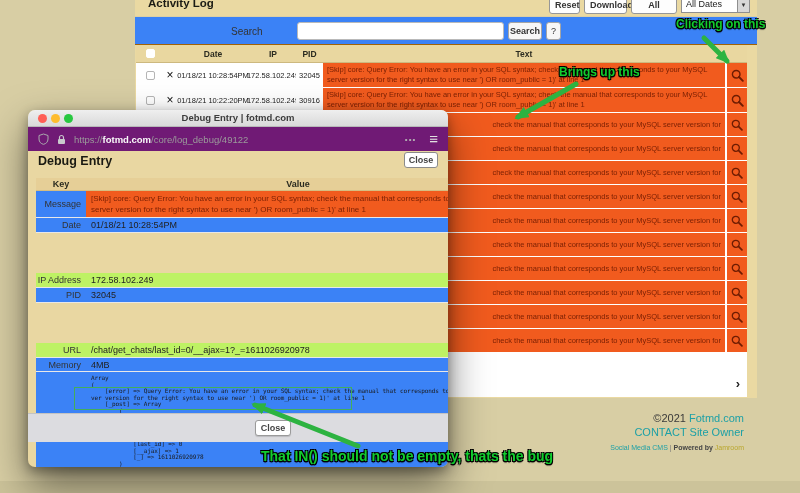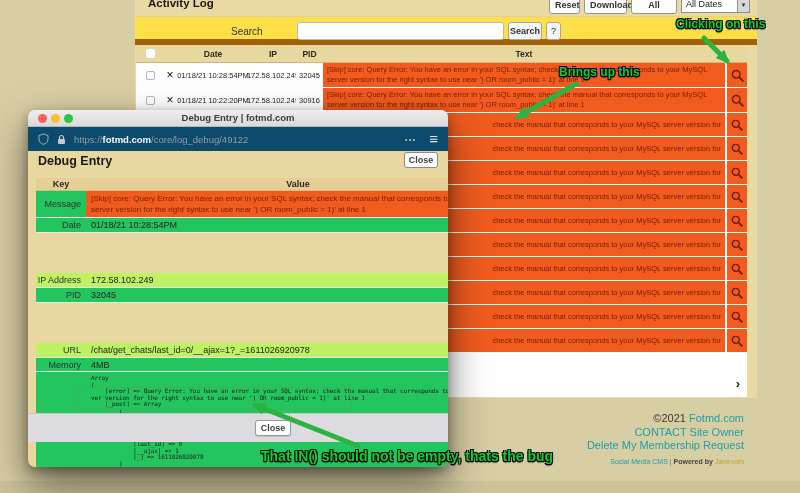--- a/index.html
+++ b/index.html
@@ -16,22 +16,22 @@
             font-size:9px; font-weight:bold; color:#333; text-align:center; line-height:16px; padding:0 5px; }
   .tb-reset { left:414px; width:31px; }
   .tb-download { left:449px; width:43px; }
   .tb-entries { left:496px; width:46px; }
   .dates-select { position:absolute; left:546px; top:-4px; width:69px; height:17px; background:#fff; border:1px solid #8f8f8f;
                   display:flex; align-items:center; }
   .dates-select .val { flex:1; font-size:9px; color:#222; padding-left:4px; line-height:15px; }
   .dates-select .sel-arrow { width:12px; height:15px; background:#d8d8d8; border-left:1px solid #8f8f8f;
                   font-size:6px; color:#333; display:flex; align-items:center; justify-content:center; }
 
-  .search-band { position:absolute; left:0; top:16px; width:622px; height:29px; background:#fde047;
-                 border-top:1px solid #ddd0a4; border-bottom:6px solid #a16207; }
+  .search-band { position:absolute; left:0; top:16px; width:622px; height:29px; background:#3b82f6;
+                 border-top:1px solid #ddd0a4; border-bottom:1px solid #a16207; }
   .search-label { position:absolute; left:96px; top:9px; font-size:10px; color:#333; }
   .search-input { position:absolute; left:162px; top:5px; width:207px; height:18px; border:1px solid #b9b9b9; border-radius:3px;
                   background:#fff; font-size:10px; padding:0 5px; }
   .search-btn { position:absolute; left:373px; top:5px; width:34px; height:18px; background:#f7f7f7; border:1px solid #a5a5a5;
                 border-radius:3px; font-size:9px; font-weight:bold; color:#333; }
   .help-btn { position:absolute; left:411px; top:5px; width:15px; height:18px; background:#f7f7f7; border:1px solid #a5a5a5;
                 border-radius:3px; font-size:9px; color:#333; }
 
   
   .log-table { position:absolute; left:1px; top:45px; width:611px; background:#fff; }
@@ -65,31 +65,31 @@
   .footer-small .powered { color:#444; font-weight:bold; }
   .footer-small .jamroom { color:#b9a72e; }
 
   
   .popup { position:absolute; left:28px; top:110px; width:420px; height:357px; border-radius:7px; overflow:hidden;
            background:#e9d7a2; box-shadow:0 18px 40px rgba(0,0,0,.5), 0 4px 12px rgba(0,0,0,.35); z-index:20; }
   .titlebar { position:relative; height:17px; background:linear-gradient(#efefef,#d9d9d9); border-bottom:1px solid #b8b8b8; }
   .light { position:absolute; top:4px; width:9px; height:9px; border-radius:50%; }
   .l-close{left:10px; background:#ff5f57;} .l-min{left:23px; background:#febc2e;} .l-zoom{left:36px; background:#28c840;}
   .win-title { text-align:center; font-size:9.5px; font-weight:bold; color:#3c3c3c; line-height:16px; }
-  .urlbar { height:24px; background:#0c4a6e; display:flex; align-items:center; padding:0 10px; }
+  .urlbar { height:24px; background:#701a75; display:flex; align-items:center; padding:0 10px; }
   .url-text { margin-left:8px; font-size:9.5px; color:#9b9b9b; white-space:nowrap; }
   .url-text .domain { color:#fafafa; font-weight:bold; }
   .url-spacer { flex:1; }
   .more-dots { color:#b5b5b5; font-size:8px; letter-spacing:1px; }
   .menu-icon { color:#e0e0e0; font-size:15px; margin-left:13px; line-height:10px; }
   .popup-heading { position:absolute; left:10px; top:44px; font-size:12.5px; font-weight:bold; color:#1a1a12; }
   .close-top { position:absolute; right:10px; top:42px; width:34px; height:16px; background:#fff; border:1px solid #8b8b8b;
                border-radius:3px; font-size:9px; font-weight:bold; color:#444; }
   .kv { position:absolute; left:8px; top:68px; width:474px; }
-  .kv-row { display:flex; width:474px; background:#22c55e; border-bottom:1px solid #e8e8e8; }
+  .kv-row { display:flex; width:474px; background:#3b82f6; border-bottom:1px solid #e8e8e8; }
   .kv-key { width:50px; text-align:right; padding-right:5px; font-size:9px; color:#333;
             display:flex; align-items:center; justify-content:flex-end; }
   .kv-val { width:424px; font-size:9px; color:#222; display:flex; align-items:center; padding-left:5px; }
   .kv-head { height:13px; background:#e6cf97; border-bottom:1px solid #d6bd82; }
   .kv-head .kv-key, .kv-head .kv-val { font-weight:bold; color:#2b2b20; justify-content:center; padding:0; font-size:9px;text-align:center; }
   .r-message { height:27px; }
   .r-message .kv-val { background:#f15b1e; color:#7c2104; font-size:8px; line-height:11px; padding:2px 5px; align-items:flex-start; }
   .r-scalar { height:15px; }
   .r-alt { background:#bef264;margin-top:40px; }
   .r-mem { height:14px; }
@@ -293,21 +293,20 @@
       <div class="t-row row-blank"></div>
       <div class="t-row row-pager">
         <span class="pager-next">›</span>
       </div>
     </div>
   </div>
 
   <div class="site-footer">
     <div><span class="copyright">©2021</span> <a href="#">Fotmd.com</a></div>
     <div><a href="#">CONTACT Site Owner</a></div>
-    <div><a href="#">Delete My Membership Request</a></div>
     <div class="footer-small">
       <a href="#">Social Media CMS</a>
       <span class="divider">|</span>
       <span class="powered">Powered by</span>
       <a href="#" class="jamroom">Jamroom</a>
     </div>
   </div>
 
   <div class="popup">
     <div class="titlebar">

